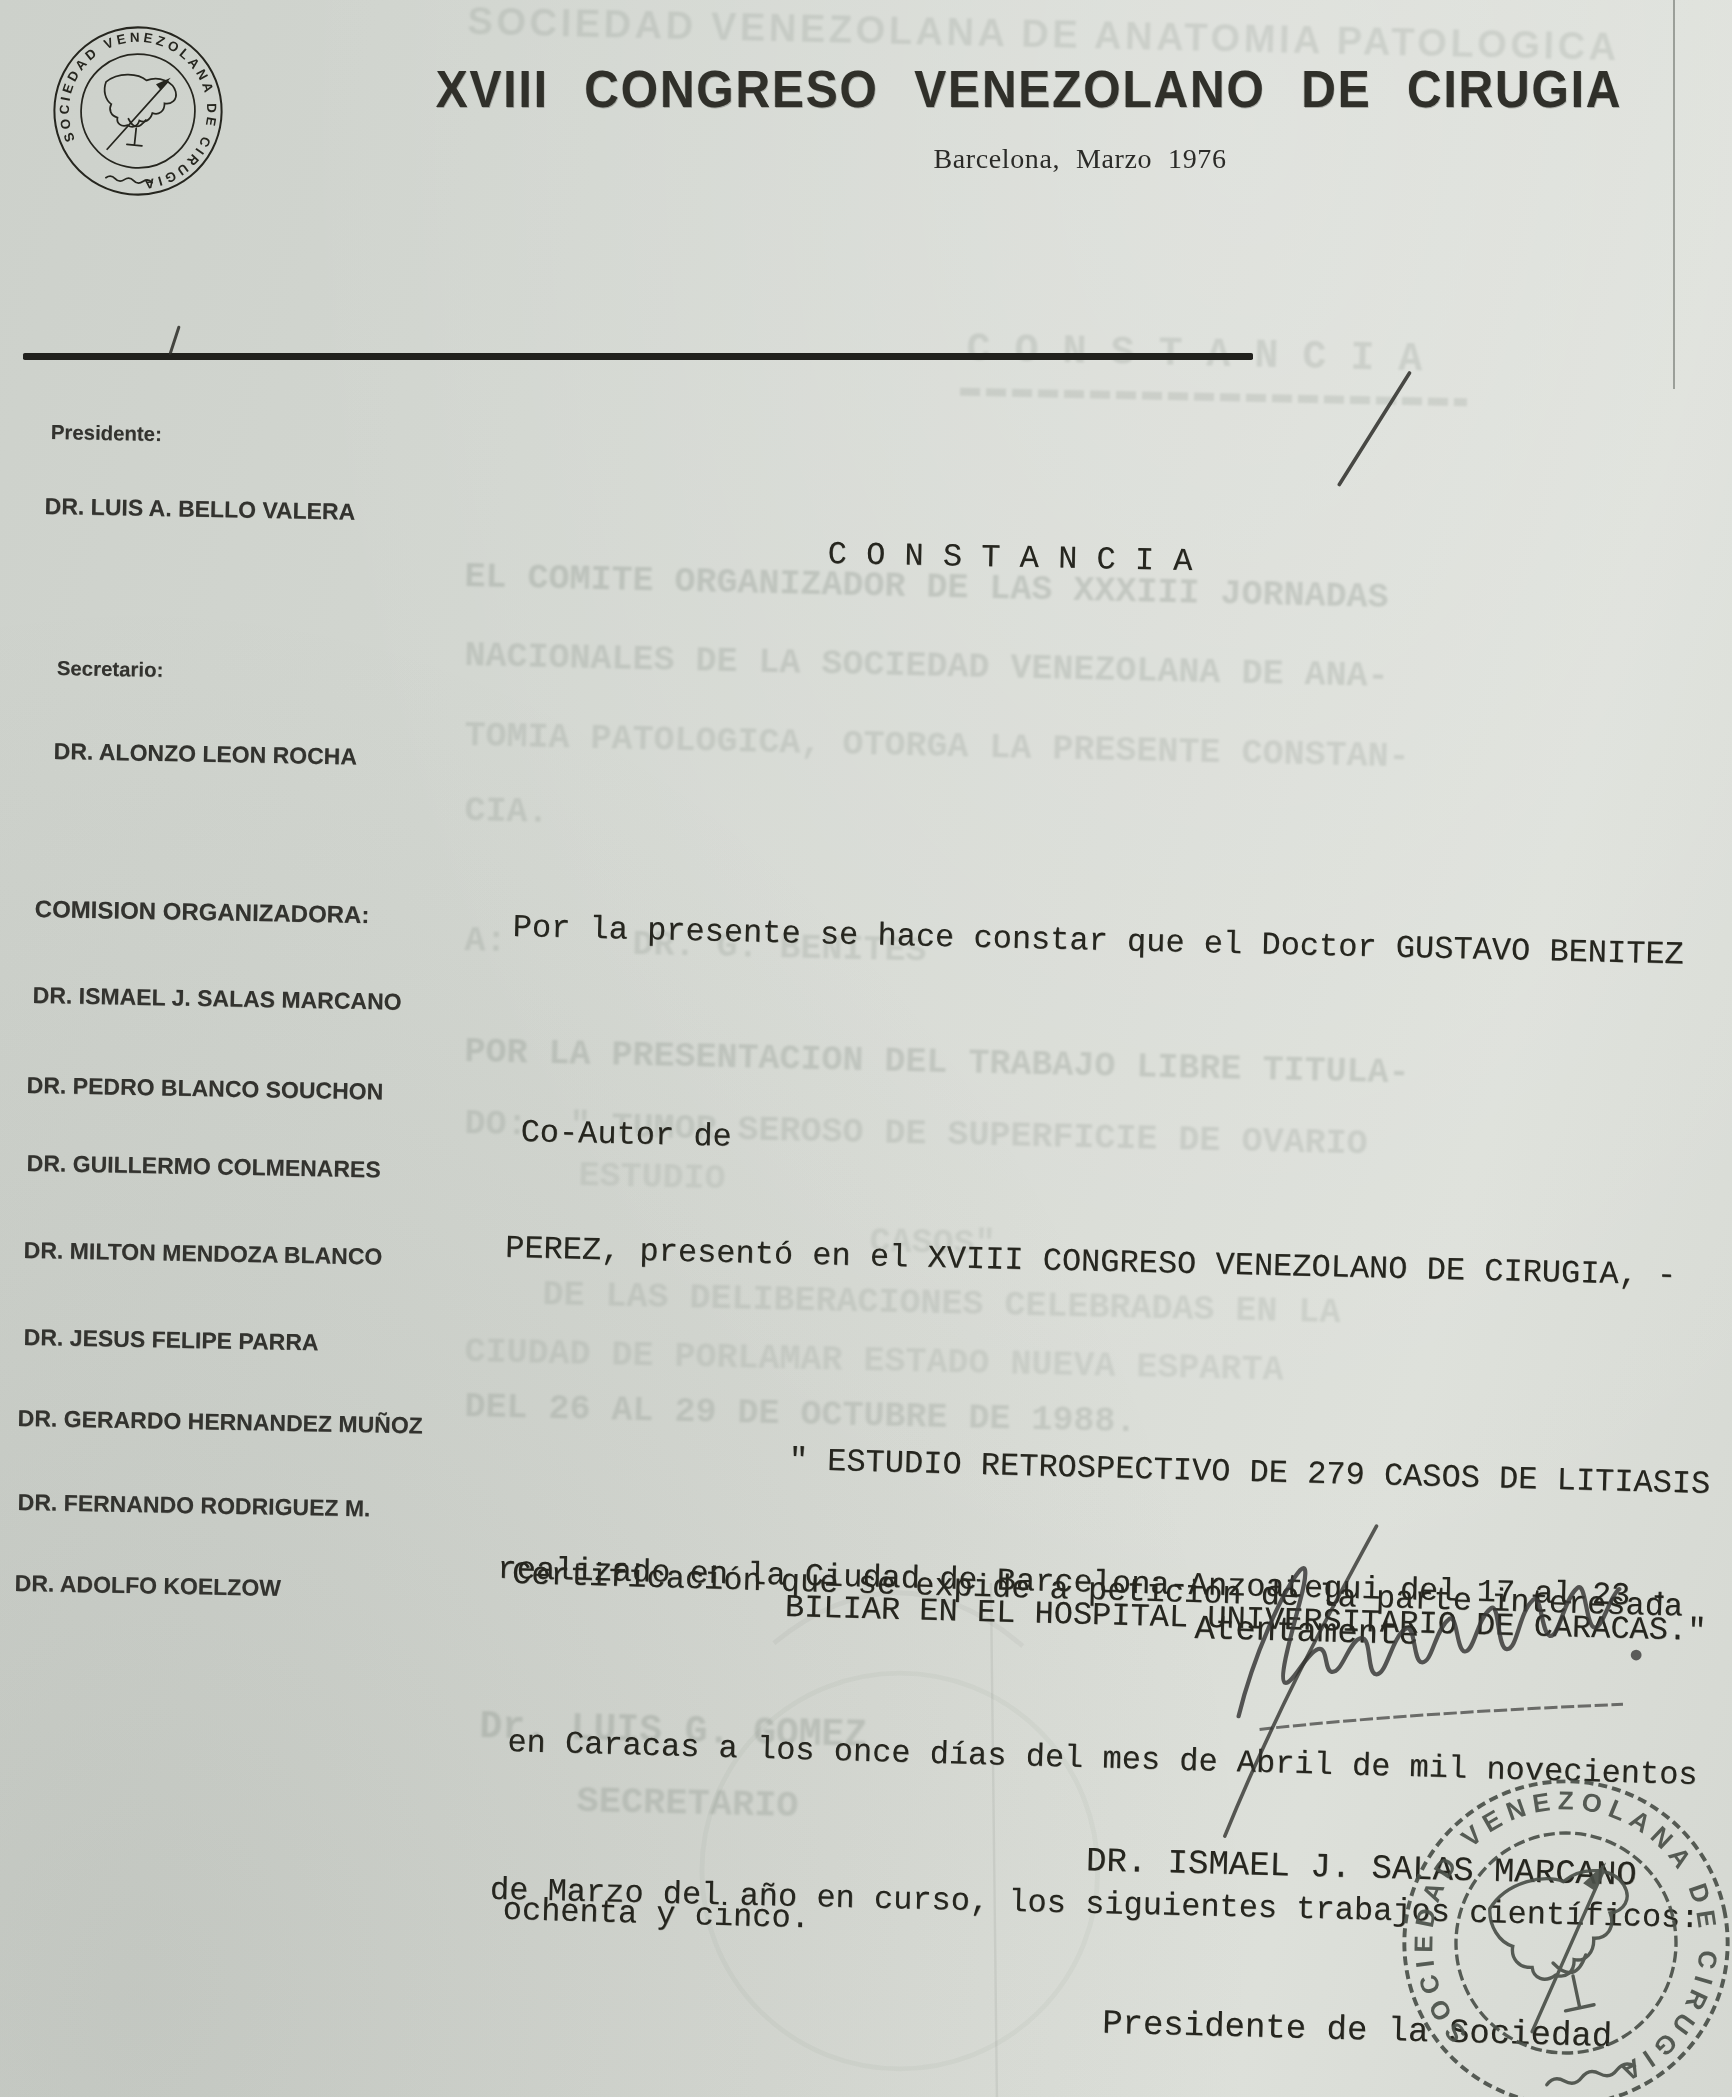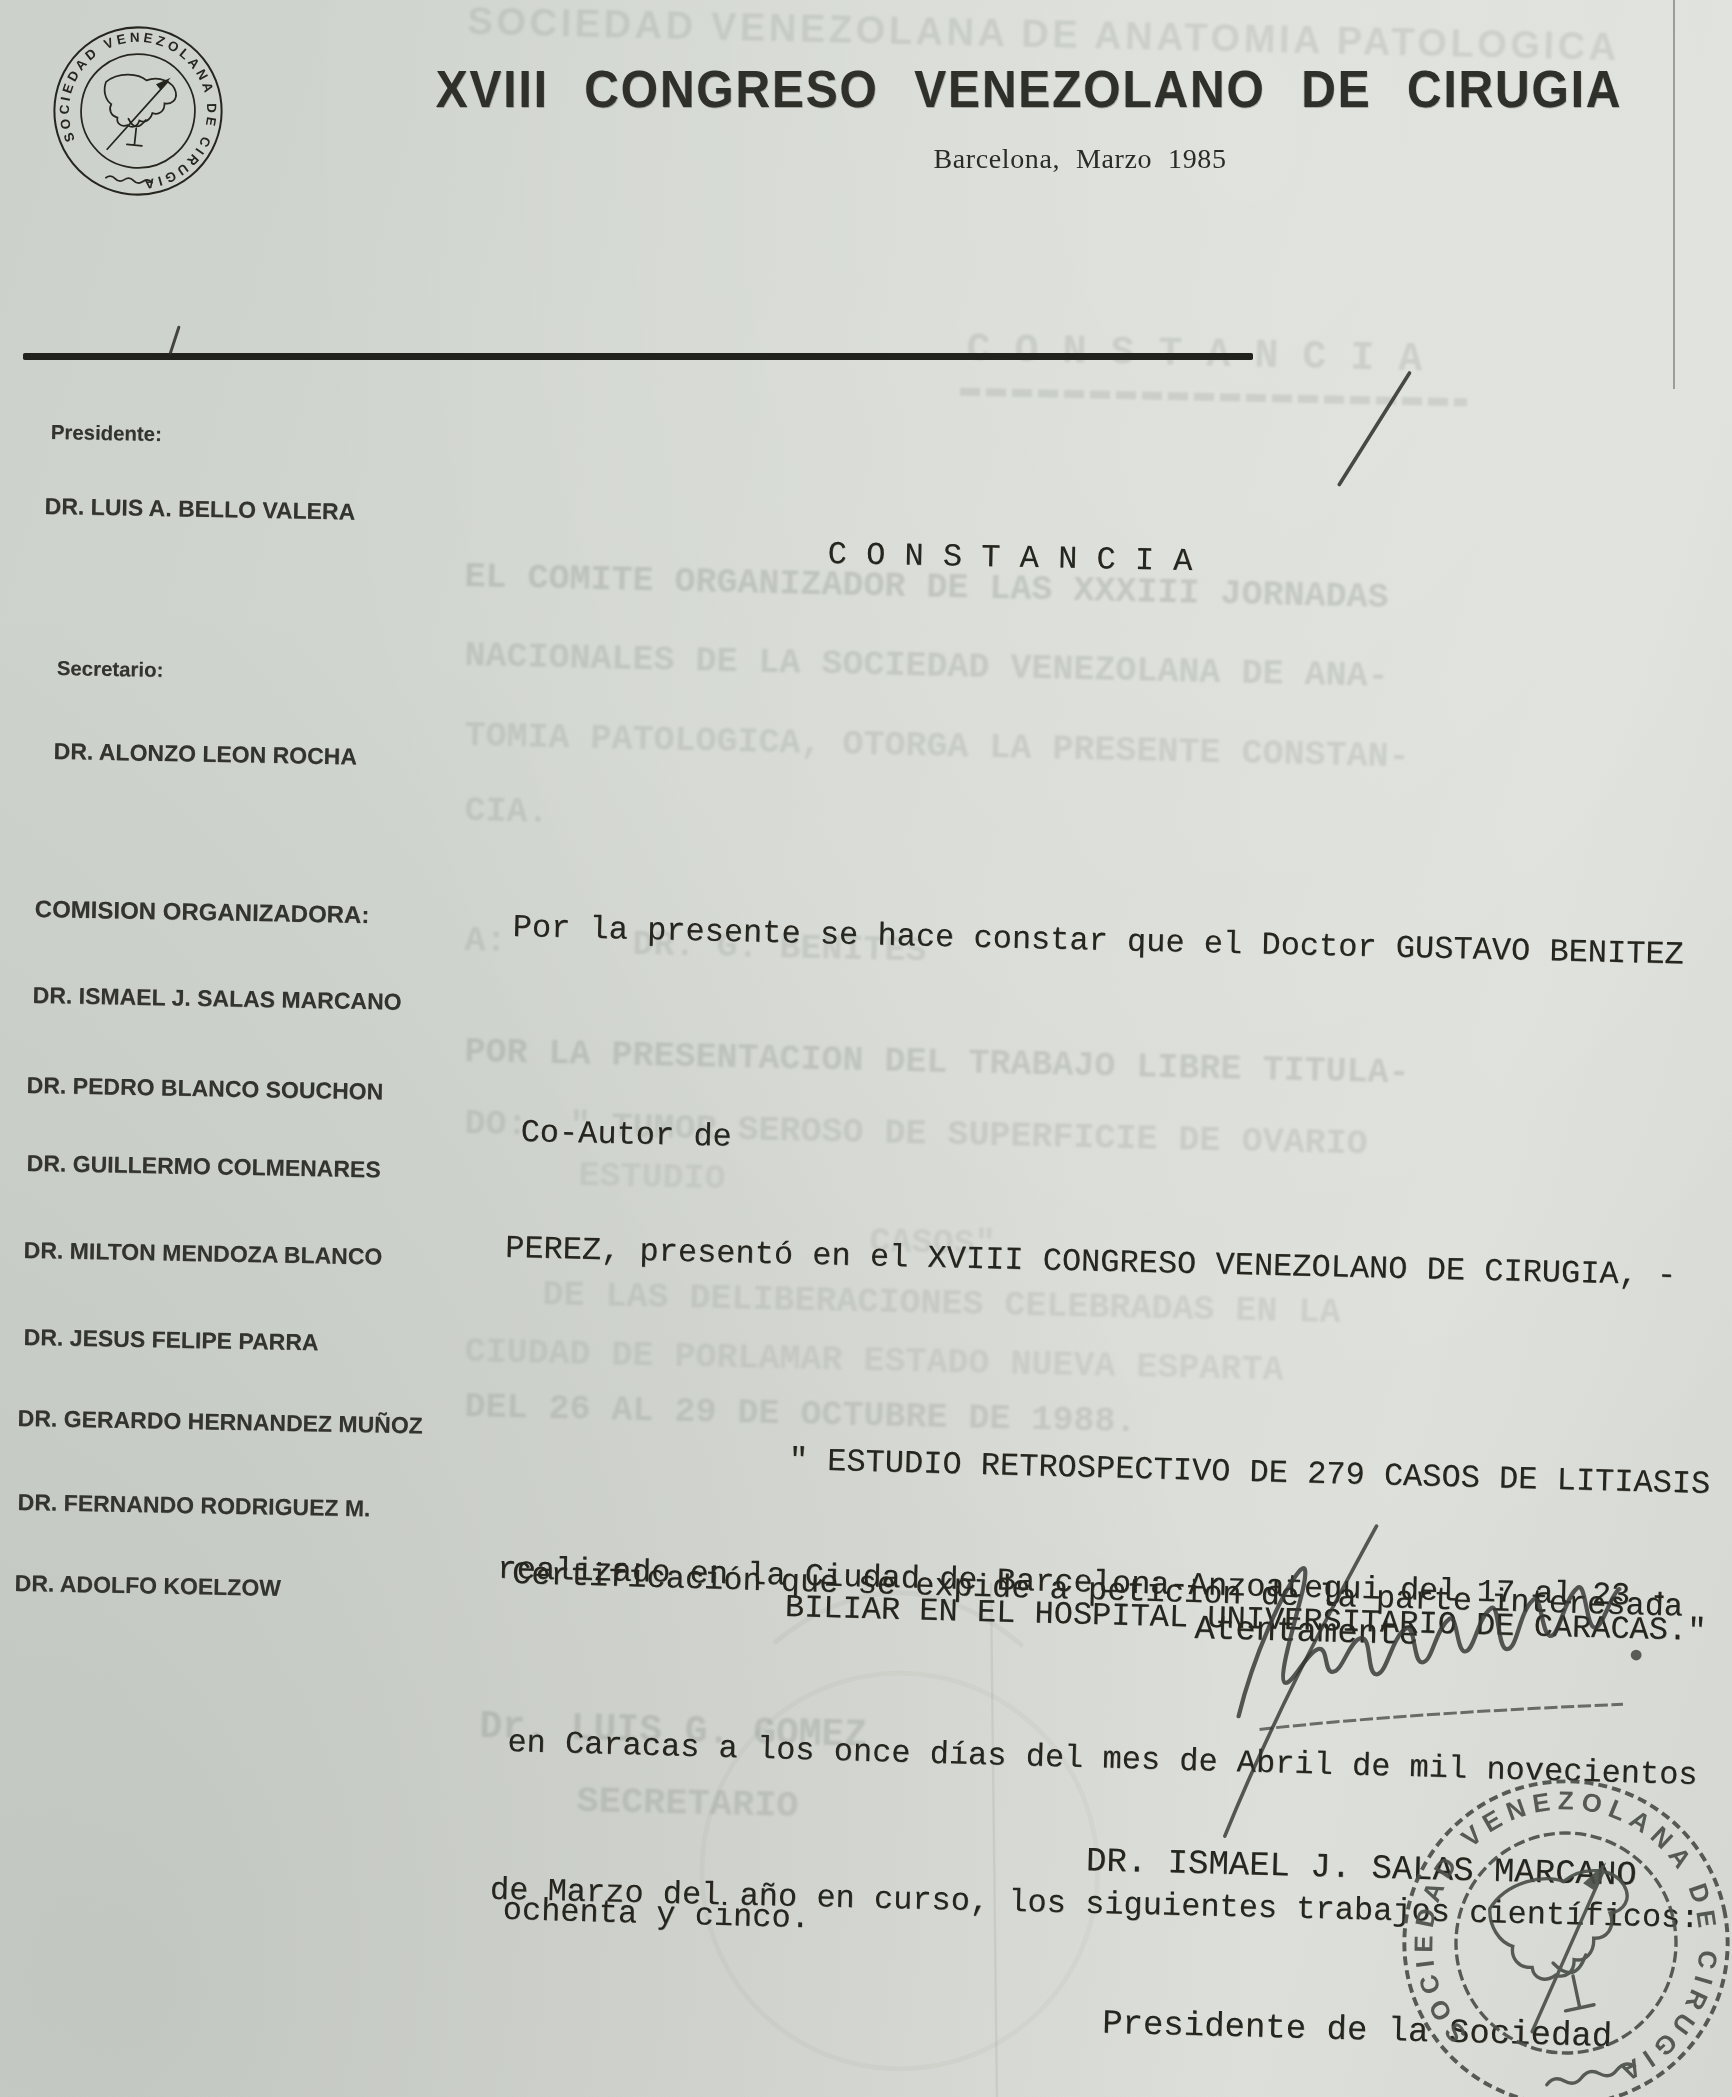--- a/index.html
+++ b/index.html
@@ -114,21 +114,21 @@
       <text><textPath href="#sc1" startOffset="2%">SOCIEDAD VENEZOLANA DE CIRUGIA</textPath></text>
     </g>
     <path class="emb" d="M -120,-88 C -80,-130 -10,-128 18,-108 C 60,-130 110,-112 122,-80 C 132,-52 112,-34 88,-36 C 92,-8 72,8 50,2 C 46,28 26,40 8,32 C 4,54 -14,62 -30,52 C -52,62 -70,50 -68,30 C -92,26 -102,6 -94,-14 C -116,-26 -128,-58 -120,-88 Z"></path>
     <path class="emb" d="M -92,142 L 92,-112"></path>
     <path class="emb-fill" d="M 70,-80 L 100,-126 L 52,-98 Z"></path>
     <path class="emb" d="M -30,30 Q 0,78 30,28 M 0,60 L 0,118 M -26,118 L 26,118"></path>
     <path class="emb" d="M -86,240 Q -70,226 -54,240 T -22,240 T 10,240 T 42,240 T 74,240"></path>
   </svg>
 
   <div class="title">XVIII CONGRESO VENEZOLANO DE CIRUGIA</div>
-  <div class="subtitle">Barcelona, Marzo 1985</div>
+  <div class="subtitle">Barcelona, Marzo 1976</div>
   <div class="divider"></div>
   <div class="edge-line"></div>
   <div class="backslash-mark"></div>
 
   <div>
     <div class="sb small" style="left:51px;top:421px">Presidente:</div>
     <div class="sb name" style="left:45px;top:493px">DR. LUIS A. BELLO VALERA</div>
     <div class="sb small" style="left:57px;top:657px">Secretario:</div>
     <div class="sb name" style="left:54px;top:738px">DR. ALONZO LEON ROCHA</div>
     <div class="sb head" style="left:35px;top:895px">COMISION ORGANIZADORA:</div>

